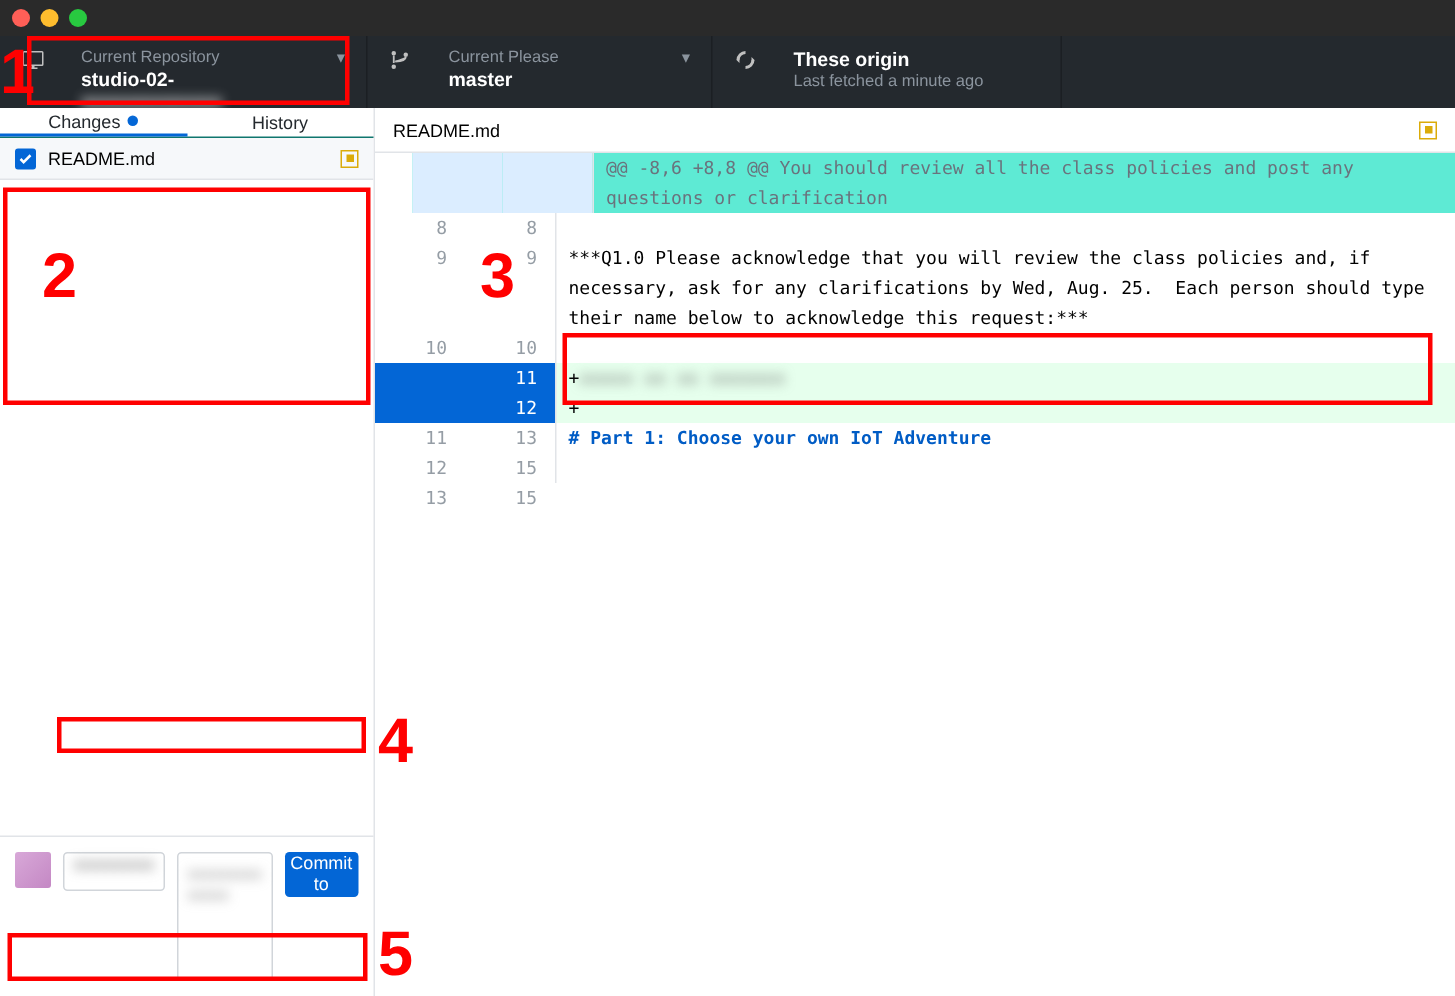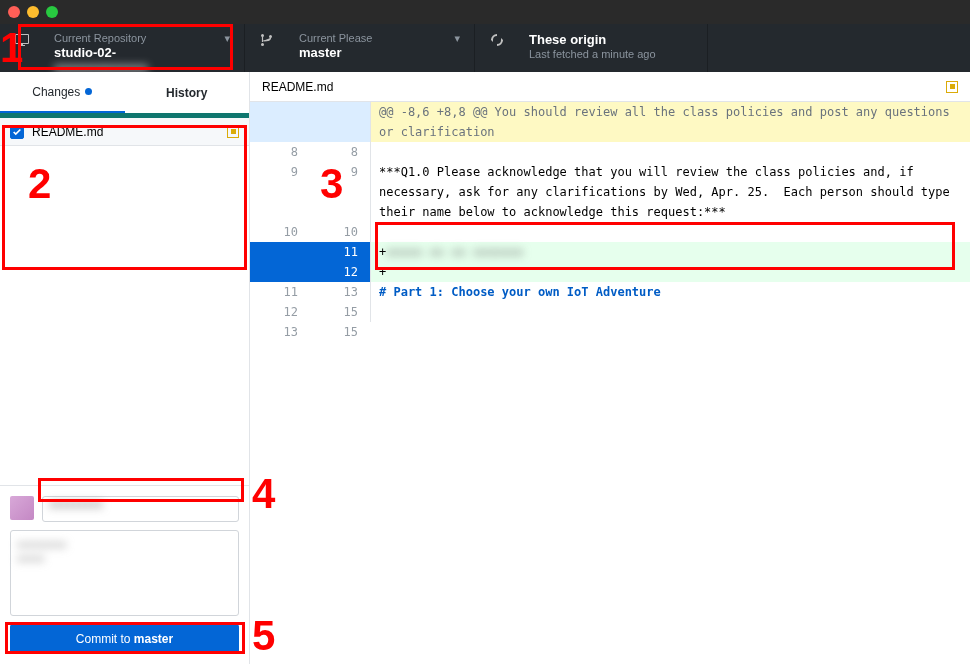--- a/index.html
+++ b/index.html
@@ -21,55 +21,55 @@
     .toolbar-text { display: flex; flex-direction: column; gap: 1px; }
     .toolbar-label { font-size: 11px; color: #8b949e; }
     .toolbar-value { font-size: 13px; font-weight: 600; color: #fff; }
     .toolbar-sub { font-size: 11px; color: #8b949e; }
     .dropdown-chevron { margin-left: auto; color: #8b949e; font-size: 11px; }
     .blurred { filter: blur(4px); }
     
     .main { flex: 1; display: flex; overflow: hidden; }
     .sidebar { width: 250px; border-right: 1px solid #e1e4e8; display: flex; flex-direction: column; background: #fff; }
     
-    .tabs { display: flex; border-bottom: 5px solid #0f766e; height: 46px; }
-    .tab { flex: 1; display: flex; align-items: center; justify-content: center; gap: 5px; font-size: 12px; color: #24292e; cursor: pointer; font-weight: bold; }
+    .tabs { display: flex; border-bottom: 1px solid #0f766e; height: 20px; }
+    .tab { flex: 1; display: flex; align-items: center; justify-content: center; gap: 5px; font-size: 12px; color: #24292e; cursor: pointer; }
     .tab.active { border-bottom: 2px solid #0366d6; font-weight: 500; }
     .tab-dot { width: 7px; height: 7px; background: #0366d6; border-radius: 50%; }
     
     .file-summary { height: 28px; display: flex; align-items: center; justify-content: center; gap: 8px; font-size: 12px; border-bottom: 1px solid #e1e4e8; padding: 0 10px; position: relative; }
     .checkbox-all { position: absolute; left: 10px; }
     .checkbox { width: 14px; height: 14px; border: 1px solid #0366d6; background: #0366d6; display: inline-flex; align-items: center; justify-content: center; border-radius: 2px; }
     .checkbox svg { width: 10px; height: 10px; fill: #fff; }
     
     .file-list { flex: 1; overflow: auto; }
     .file-item { height: 28px; display: flex; align-items: center; padding: 0 10px; gap: 8px; background: #f6f8fa; border-bottom: 1px solid #e1e4e8; position: relative; }
     .file-name { flex: 1; font-size: 12px; }
     .change-badge { width: 12px; height: 12px; border: 1.5px solid #dbab09; display: flex; align-items: center; justify-content: center; }
     .change-dot { width: 5px; height: 5px; background: #dbab09; }
     
-    .commit-box { border-top: 1px solid #e1e4e8; padding: 10px; display: flex; flex-direction: column; gap: 8px; position: relative; }
+    .commit-box { border-top: 1px solid #e1e4e8; padding: 10px; display: flex; flex-direction: row; gap: 8px; position: relative; }
     .summary-row { display: flex; gap: 8px; align-items: flex-start; }
     .avatar { width: 24px; height: 24px; background: linear-gradient(135deg, #d8a8d8, #c488c4); border-radius: 2px; }
     .summary-input { flex: 1; height: 26px; border: 1px solid #d1d5da; border-radius: 3px; padding: 0 6px; font-size: 12px; }
     .summary-input .blurred-content { filter: blur(4px); color: #666; }
     .description-input { width: 100%; height: 86px; border: 1px solid #d1d5da; border-radius: 3px; padding: 6px; font-size: 12px; resize: none; }
     .description-input .blurred-content { filter: blur(4px); color: #888; font-size: 11px; }
     .commit-button { width: 100%; height: 30px; background: #0366d6; color: #fff; border: none; border-radius: 3px; font-size: 12px; cursor: pointer; }
     
     .content { flex: 1; display: flex; flex-direction: column; overflow: hidden; }
     .content-header { height: 30px; border-bottom: 1px solid #e1e4e8; display: flex; align-items: center; padding: 0 12px; font-size: 12px; }
     .content-header .change-badge { margin-left: auto; }
     
     .diff { flex: 1; overflow: auto; font-family: Menlo, Monaco, Consolas, monospace; font-size: 12px; }
     .diff-row { display: flex; line-height: 20px; }
     .gutter { display: flex; flex-shrink: 0; }
     .gutter-col { width: 60px; text-align: right; padding-right: 12px; color: #959da5; user-select: none; }
     .code { flex: 1; padding-left: 8px; white-space: pre-wrap; word-break: break-word; border-left: 1px solid #e1e4e8; }
-    .hunk { background: #fef9c3; }
+    .hunk { background: #5eead4; margin-left: 25px; }
     .hunk .gutter-col { background: #dbedff; }
     .hunk .code { color: #6a737d; }
     .added { background: #e6ffed; }
     .added .gutter-col { background: #cdffd8; }
     .added.selected .gutter-col { background: #0366d6; color: #fff; }
     .heading-text { color: #005cc5; font-weight: 600; margin-top: 16px; }
     .blurred-diff { filter: blur(4px); color: #666; }
     
     .annotation-box { position: absolute; border: 3px solid #ff0000; pointer-events: none; z-index: 100; }
     .annotation-label { position: absolute; color: #ff0000; font-size: 42px; font-weight: bold; font-family: Arial, sans-serif; pointer-events: none; z-index: 101; }
@@ -176,21 +176,21 @@
                 <div class="gutter-col">8</div>
                 <div class="gutter-col">8</div>
               </div>
               <div class="code"></div>
             </div>
             <div class="diff-row">
               <div class="gutter">
                 <div class="gutter-col">9</div>
                 <div class="gutter-col">9</div>
               </div>
-              <div class="code">***Q1.0 Please acknowledge that you will review the class policies and, if necessary, ask for any clarifications by Wed, Apr. 25.  Each person should type their name below to acknowledge this request:***</div>
+              <div class="code">***Q1.0 Please acknowledge that you will review the class policies and, if necessary, ask for any clarifications by Wed, Aug. 25.  Each person should type their name below to acknowledge this request:***</div>
             </div>
             <div class="diff-row">
               <div class="gutter">
                 <div class="gutter-col">10</div>
                 <div class="gutter-col">10</div>
               </div>
               <div class="code"></div>
             </div>
             <div class="diff-row added selected">
               <div class="gutter">

